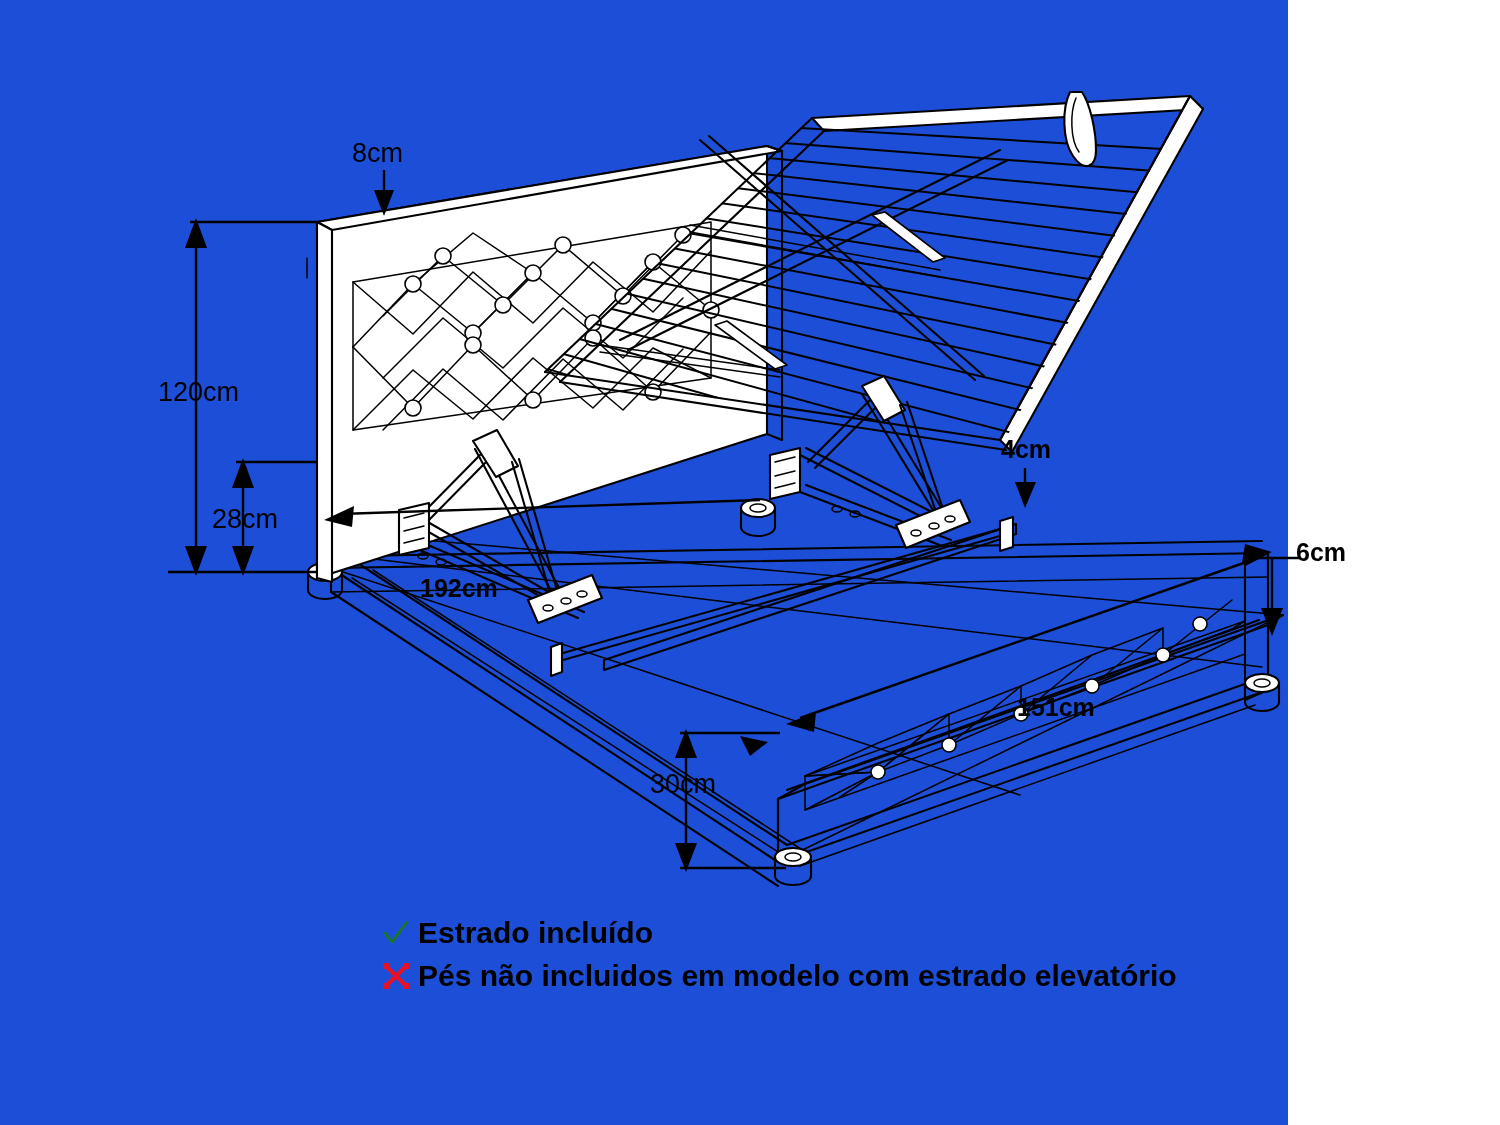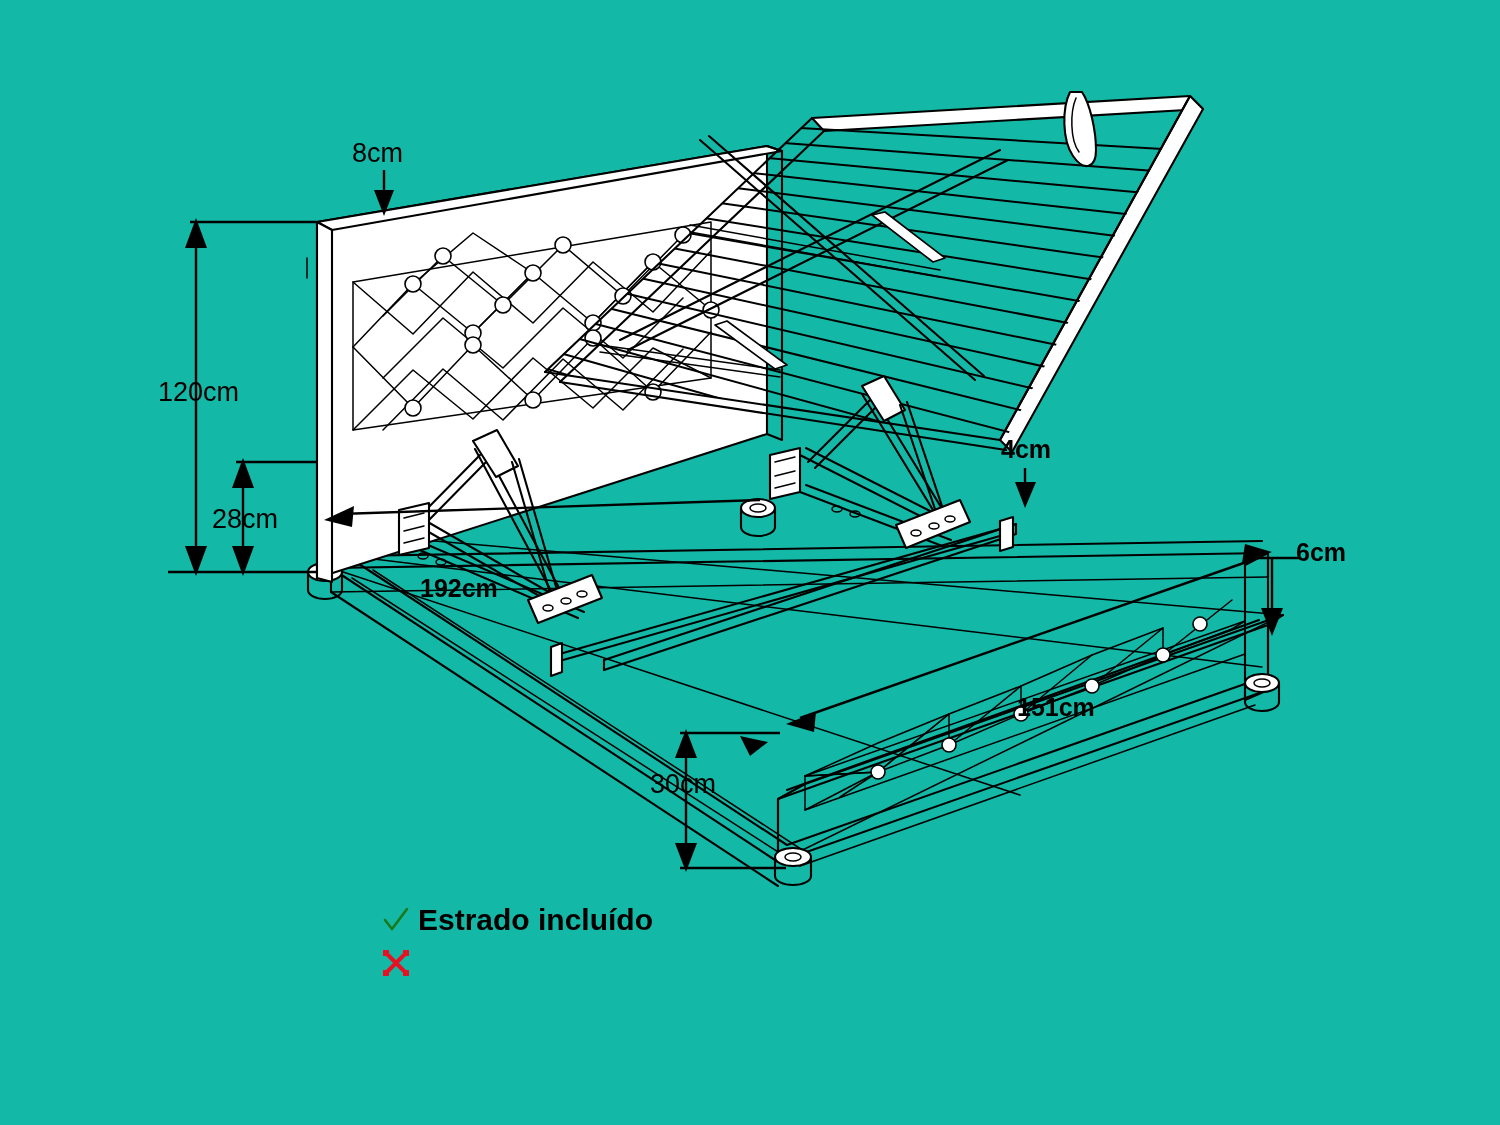--- a/index.html
+++ b/index.html
@@ -1,31 +1,31 @@
 <!DOCTYPE html>
 <html><head>
 <meta charset="utf-8">
 <style>
   html,body{margin:0;padding:0;background:#ffffff;}
   body{width:1500px;height:1125px;font-family:"Liberation Sans",sans-serif;overflow:hidden;}
-  #root{position:relative;width:1500px;height:1125px;background:#14b8a6;}
+  #root{position:relative;width:1288px;height:1125px;background:#1d4ed8;}
   svg.diagram{position:absolute;left:0;top:0;width:1500px;height:1125px;}
   .ln{fill:none;stroke:#000;stroke-width:2.1;stroke-linejoin:round;stroke-linecap:round;}
   .ln-thin{fill:none;stroke:#000;stroke-width:1.5;stroke-linejoin:round;stroke-linecap:round;}
   .ln-slat{fill:none;stroke:#000;stroke-width:2.0;stroke-linecap:round;}
   .ln-dim{fill:none;stroke:#000;stroke-width:2.4;stroke-linecap:butt;}
   .fillwhite{fill:#ffffff;stroke:#000;stroke-width:2.1;stroke-linejoin:round;}
   .fillwhite-thin{fill:#ffffff;stroke:#000;stroke-width:1.6;stroke-linejoin:round;}
   .arrowhead{fill:#000;stroke:none;}
   .dimtext{font-family:"Liberation Sans",sans-serif;font-size:27px;fill:#000;}
   .dimtext-b{font-family:"Liberation Sans",sans-serif;font-size:25px;font-weight:bold;fill:#000;}
 
   
   #legend{position:absolute;left:374px;top:905px;width:900px;}
-  .legend-row{display:flex;align-items:flex-start;height:43px;}
+  .legend-row{display:flex;align-items:flex-end;height:43px;}
   .legend-mark{width:44px;flex:0 0 44px;display:flex;align-items:center;justify-content:center;}
   .legend-label{font-family:"Liberation Sans",sans-serif;font-size:30px;font-weight:bold;color:#000;
                 white-space:nowrap;letter-spacing:0px;line-height:1;}
 </style>
 </head>
 <body>
 
 <div id="root">
 
 <svg class="diagram" viewBox="0 0 1500 1125">
@@ -368,18 +368,19 @@
   <div class="legend-row">
     <span class="legend-mark">
       <svg width="30" height="30" viewBox="0 0 30 30" aria-hidden="true">
         <path d="M6,6 L24,24 M24,6 L6,24" fill="none" stroke="#e81123" stroke-width="4" stroke-linecap="butt"></path>
         <rect x="2" y="2" width="6" height="6" fill="#e81123"></rect>
         <rect x="22" y="2" width="6" height="6" fill="#e81123"></rect>
         <rect x="2" y="22" width="6" height="6" fill="#e81123"></rect>
         <rect x="22" y="22" width="6" height="6" fill="#e81123"></rect>
       </svg>
     </span>
+    <span class="legend-label">Pés não incluidos em modelo com estrado elevatório</span>
   </div>
 
 
 </div>
 
 </div>
 
 </body></html>

